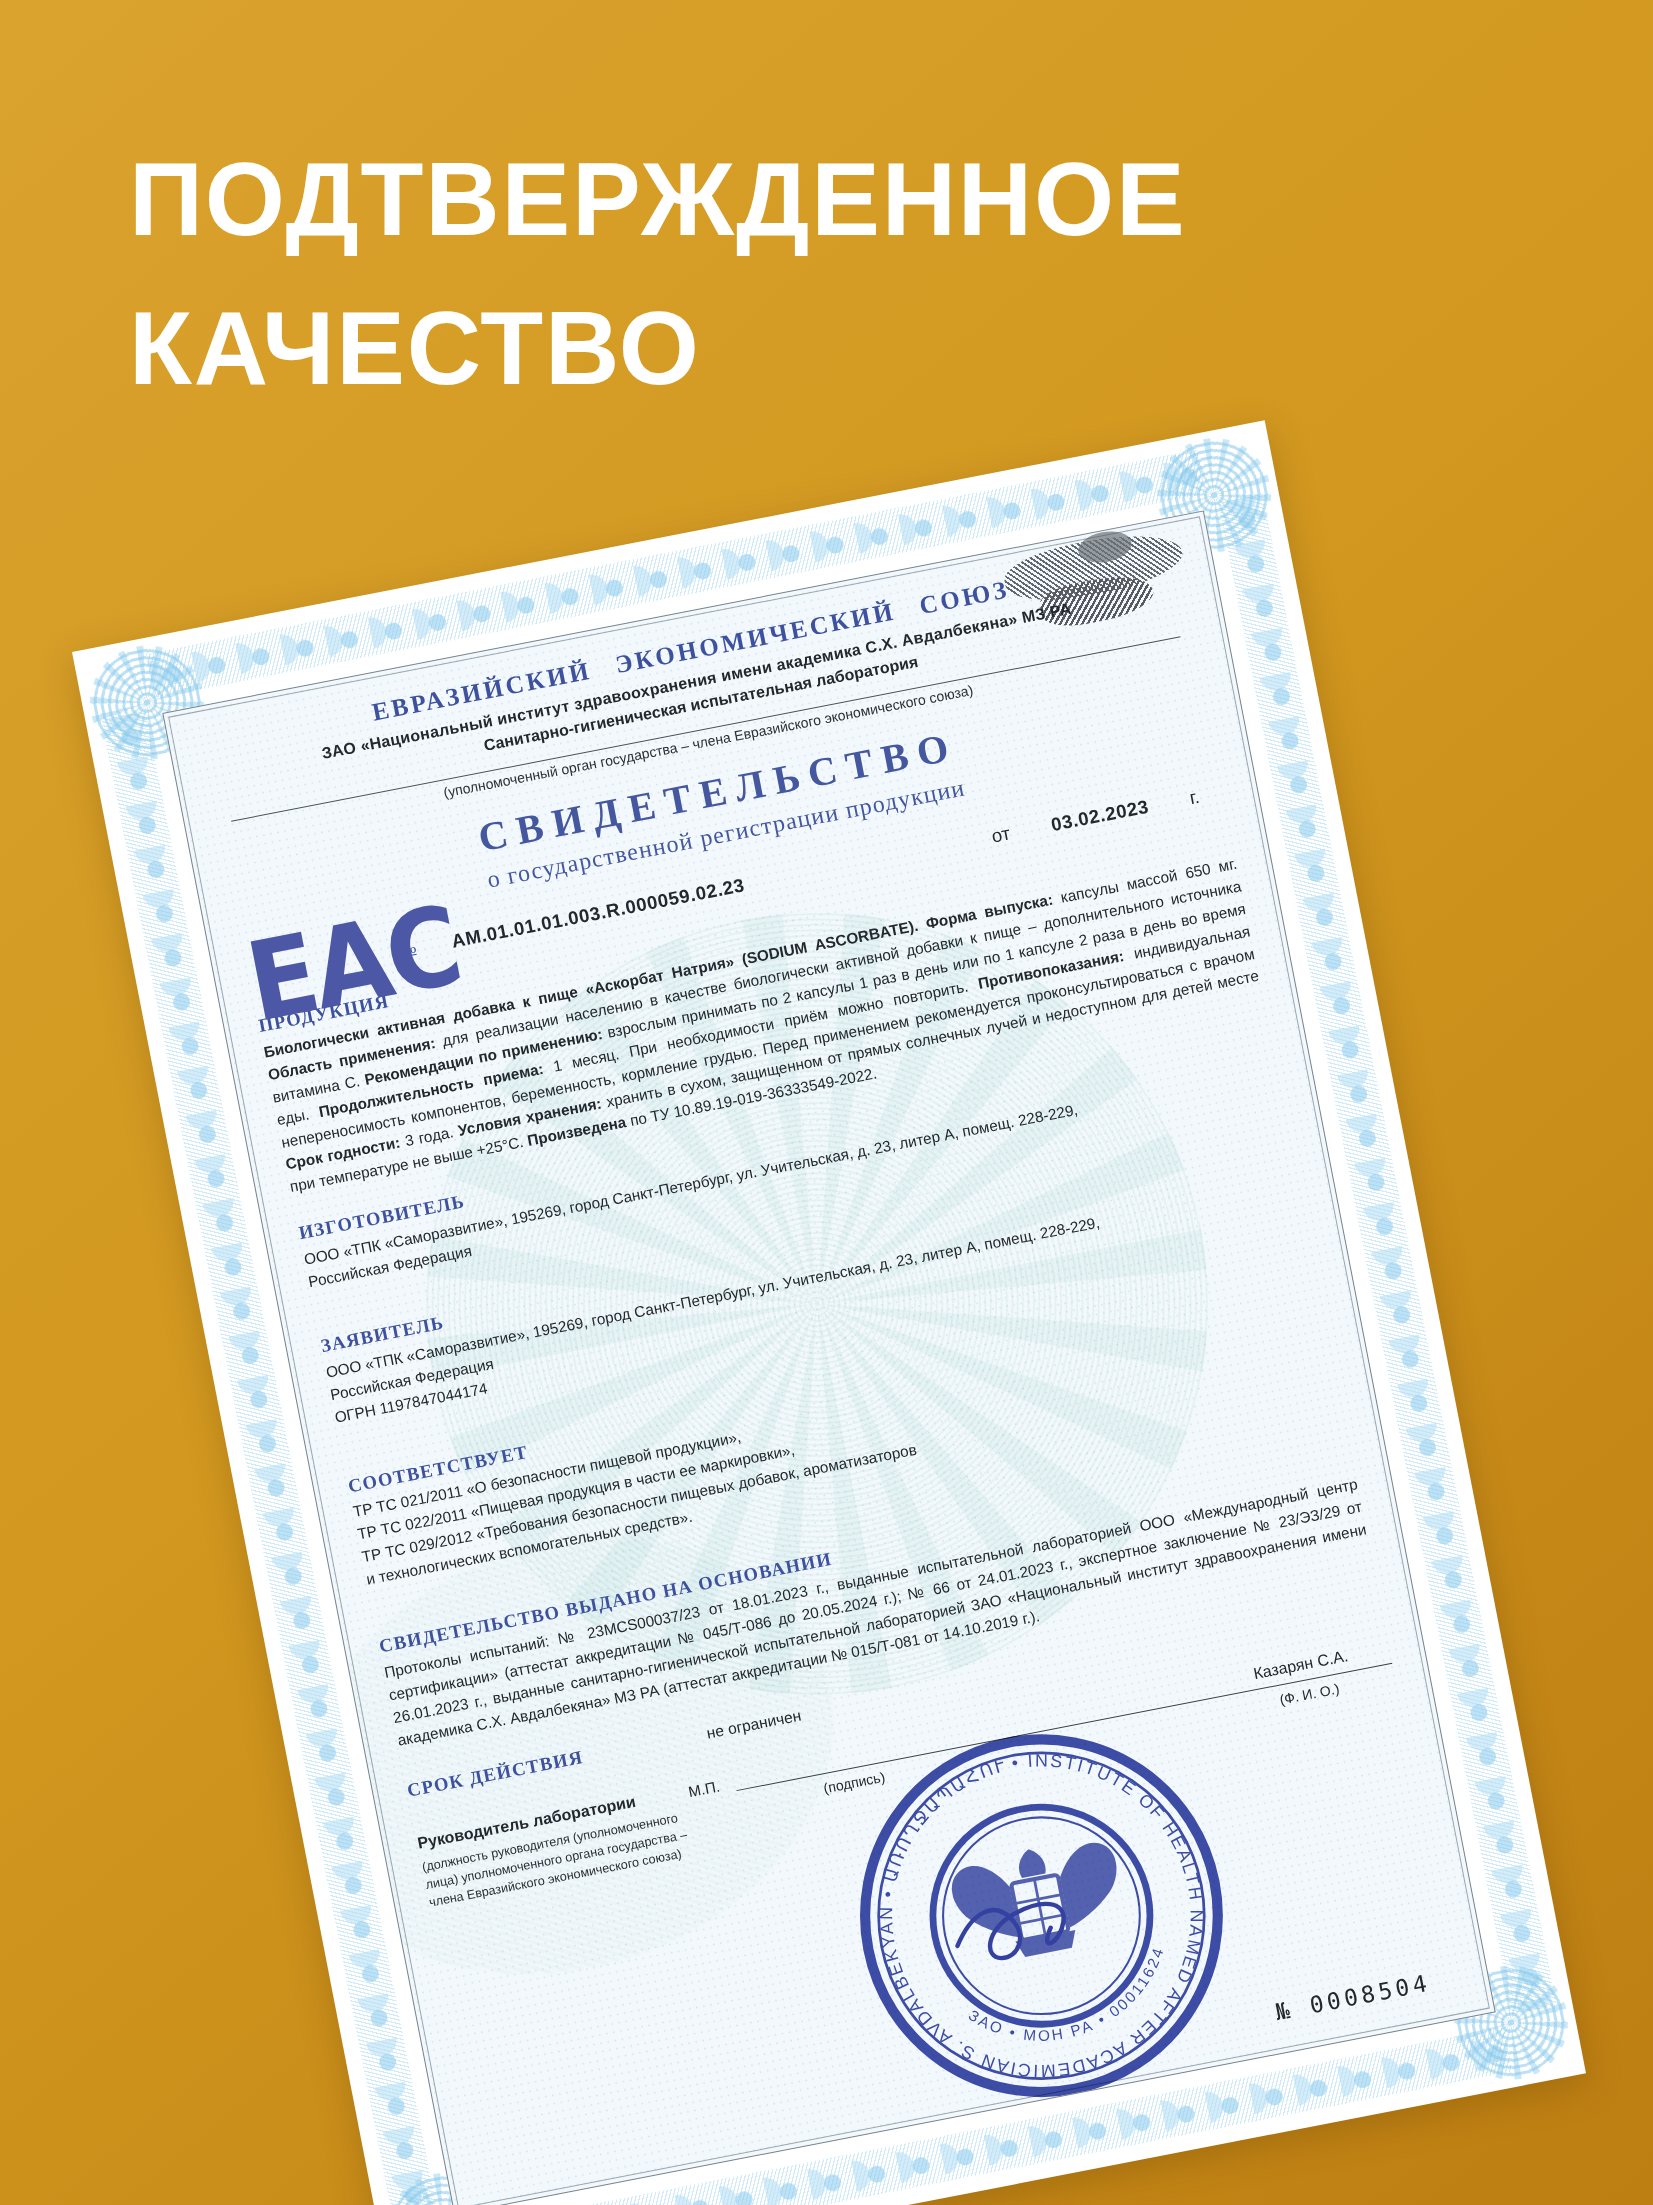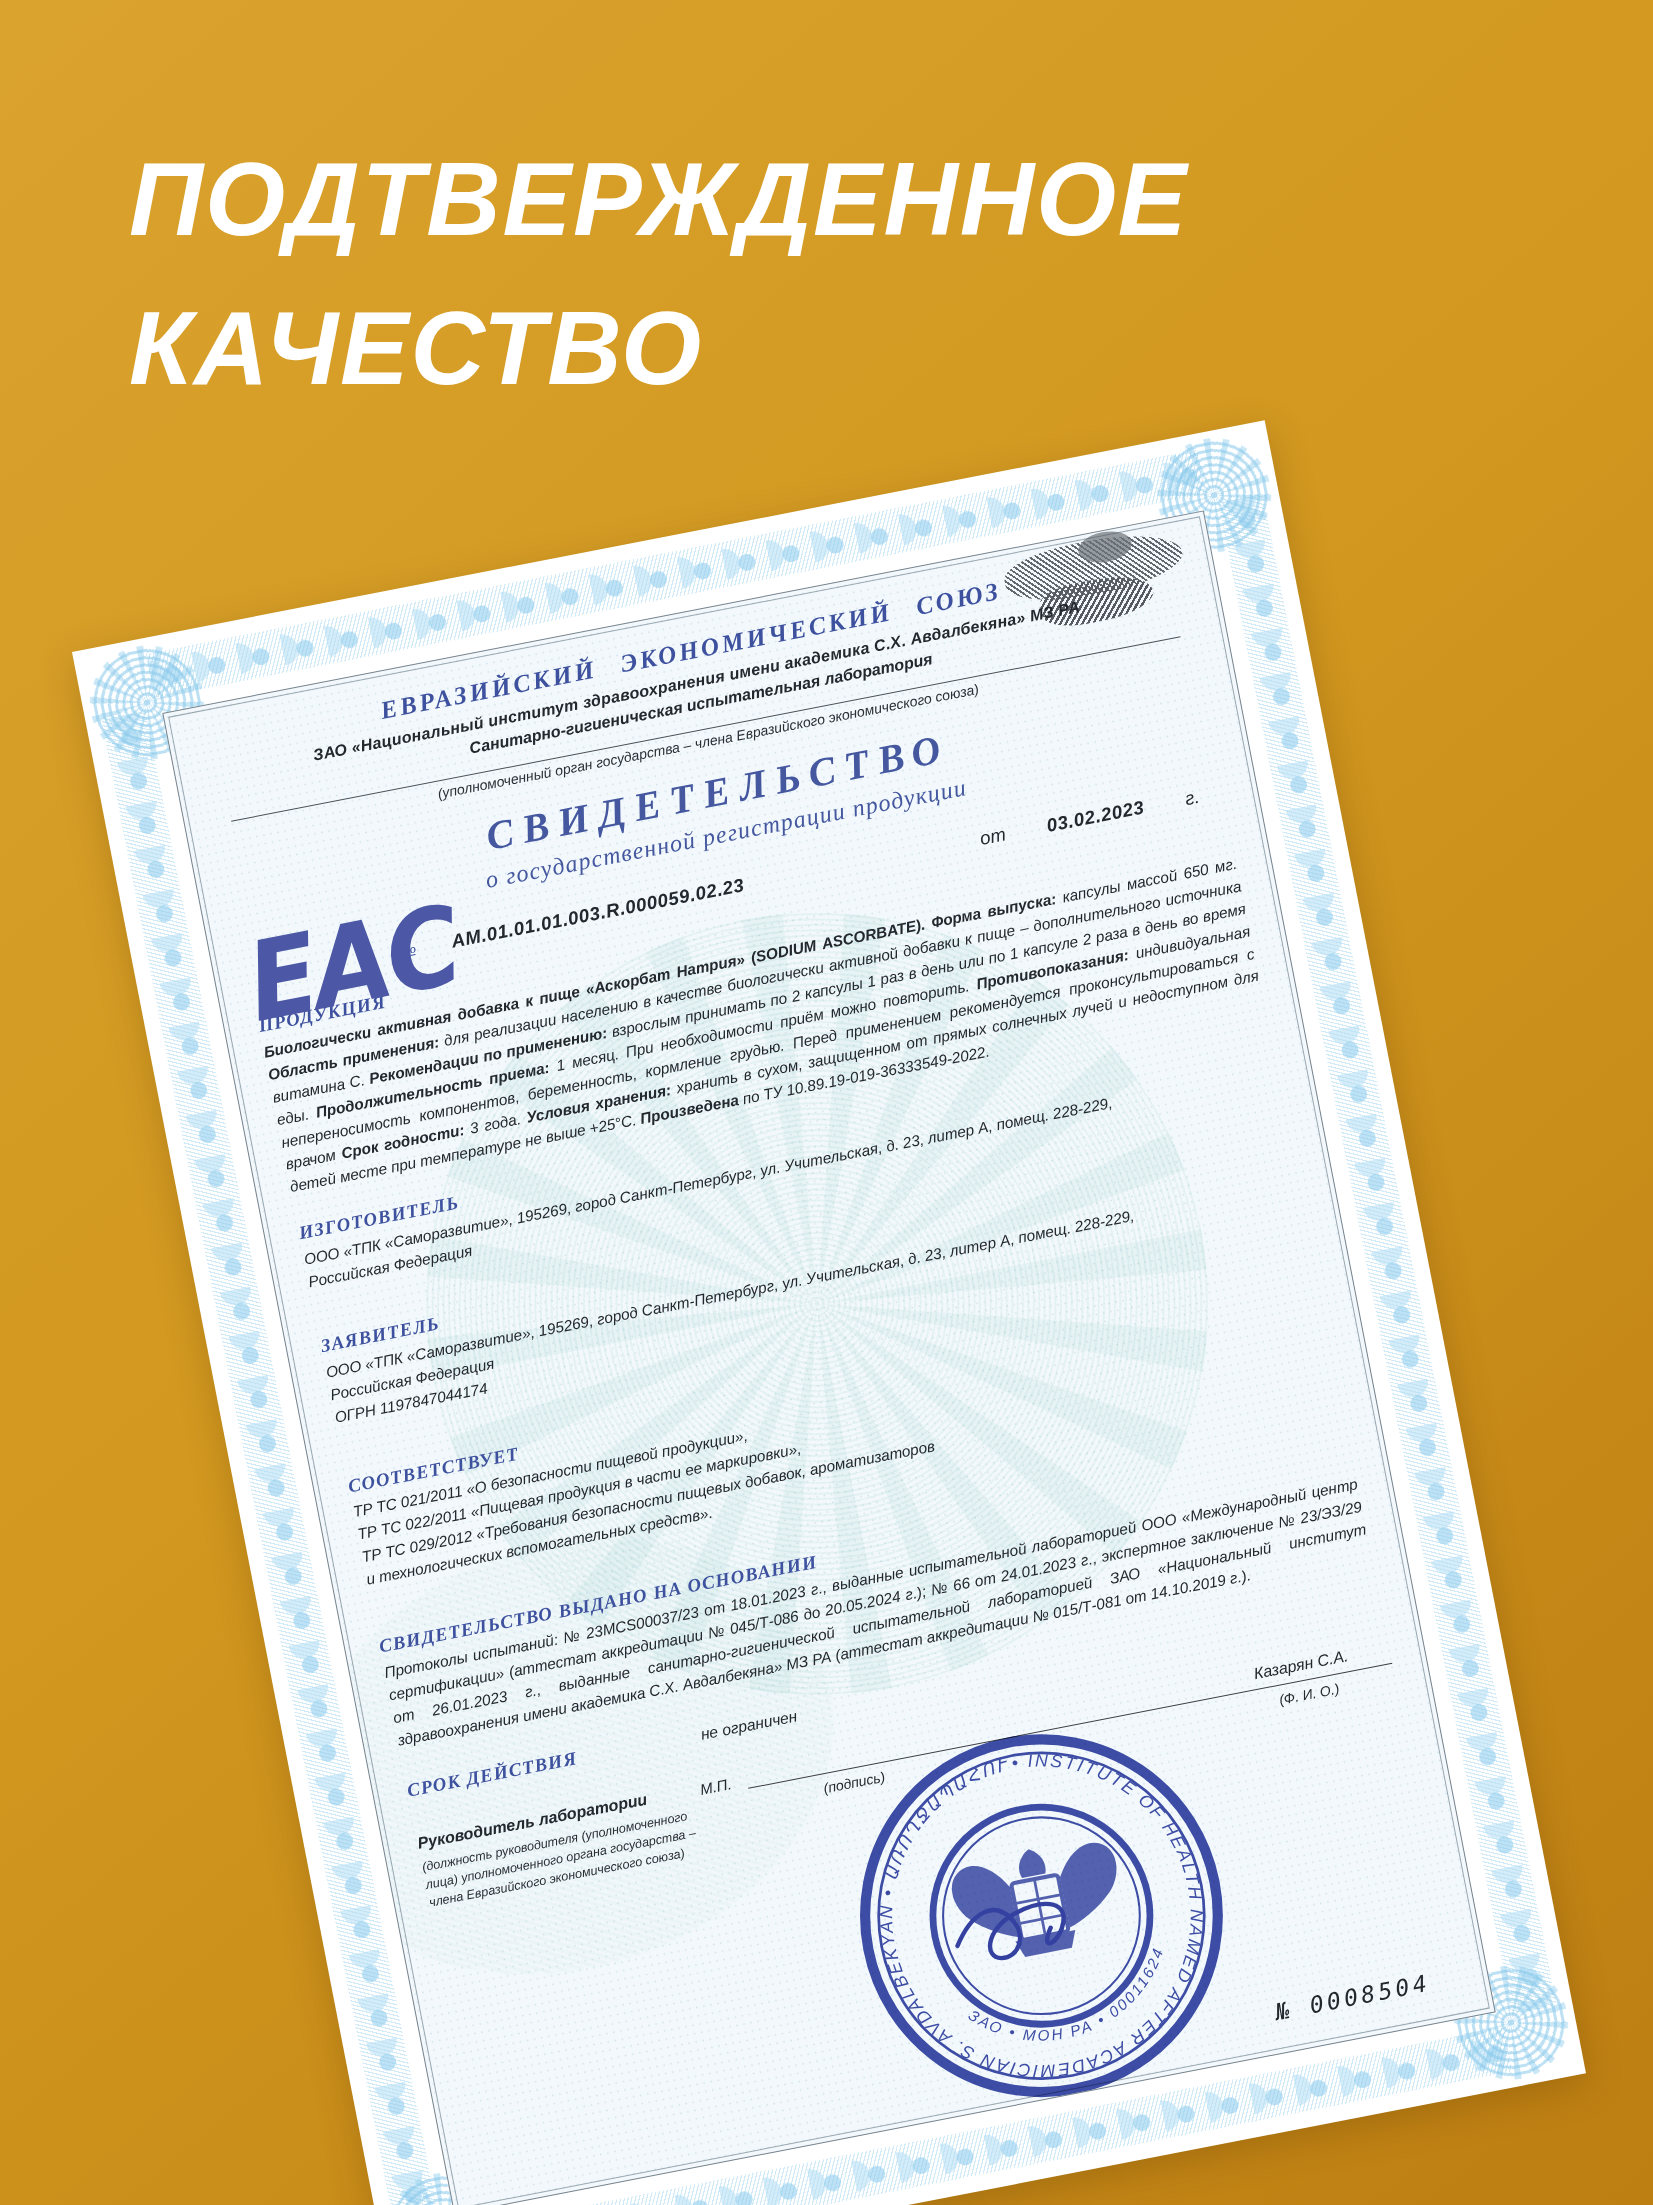--- a/index.html
+++ b/index.html
@@ -1,18 +1,18 @@
 <!DOCTYPE html>
 <html style="font-size:9.6px"><head>
 <meta charset="utf-8">
 <style>
   html,body{margin:0;padding:0;}
   #canvas{position:relative;width:1654px;height:2205px;overflow:hidden;
           background:linear-gradient(140deg,#DAA32E 0%,#D2981F 45%,#BD7E12 100%);
-          font-family:"Liberation Sans",sans-serif;font-style:italic;}
+          font-family:"Liberation Sans",sans-serif;}
   
   .headline{position:absolute;left:129px;top:125px;color:#FFFFFF;font-weight:bold;
             font-size:103px;line-height:1.45;letter-spacing:1.8px;white-space:pre;}
   
   .paper{position:absolute;left:72px;top:652px;width:1215px;height:1684px;
          background:#FFFFFF;transform:rotate(-11deg);transform-origin:0 0;
          box-shadow:0 10.8px 36px rgba(80,50,0,.25);}
   
   .lace-strip{position:absolute;opacity:.95;}
   .lace-h{left:72px;right:72px;height:45px;

